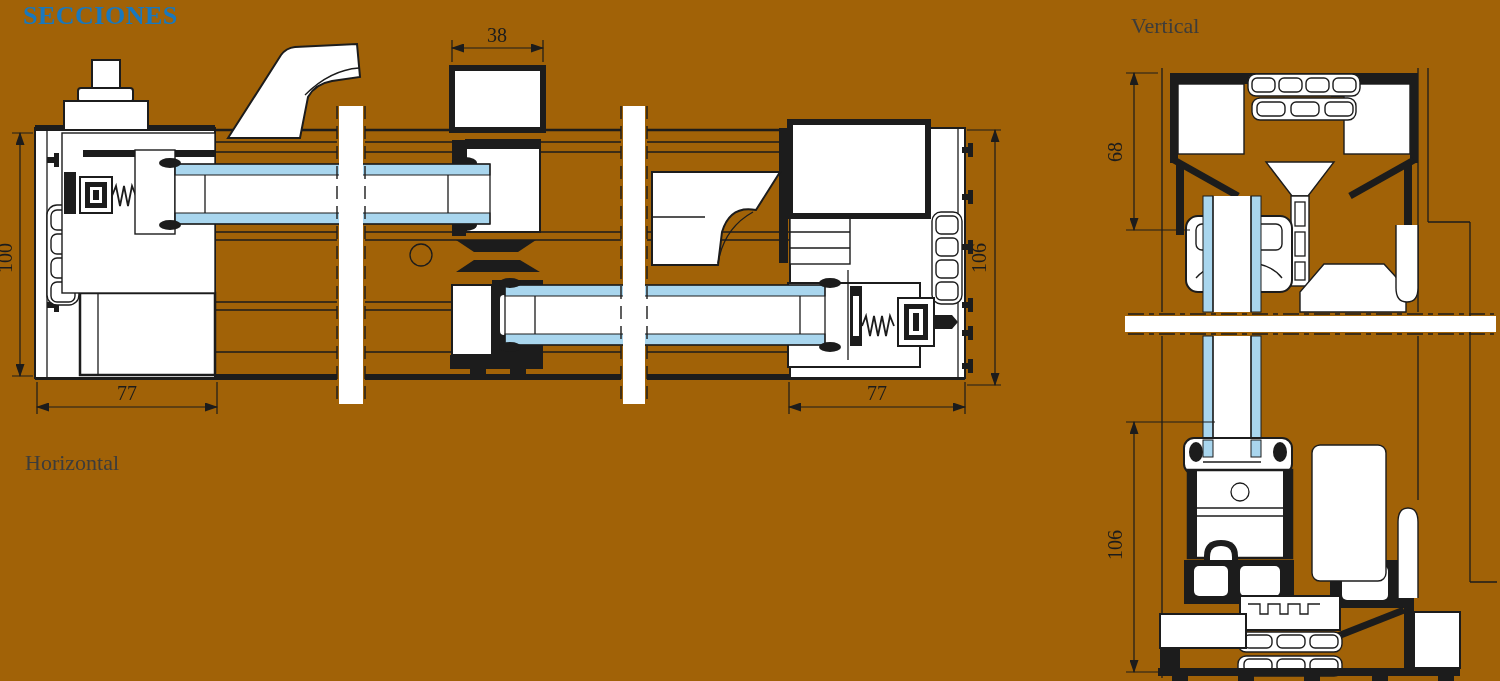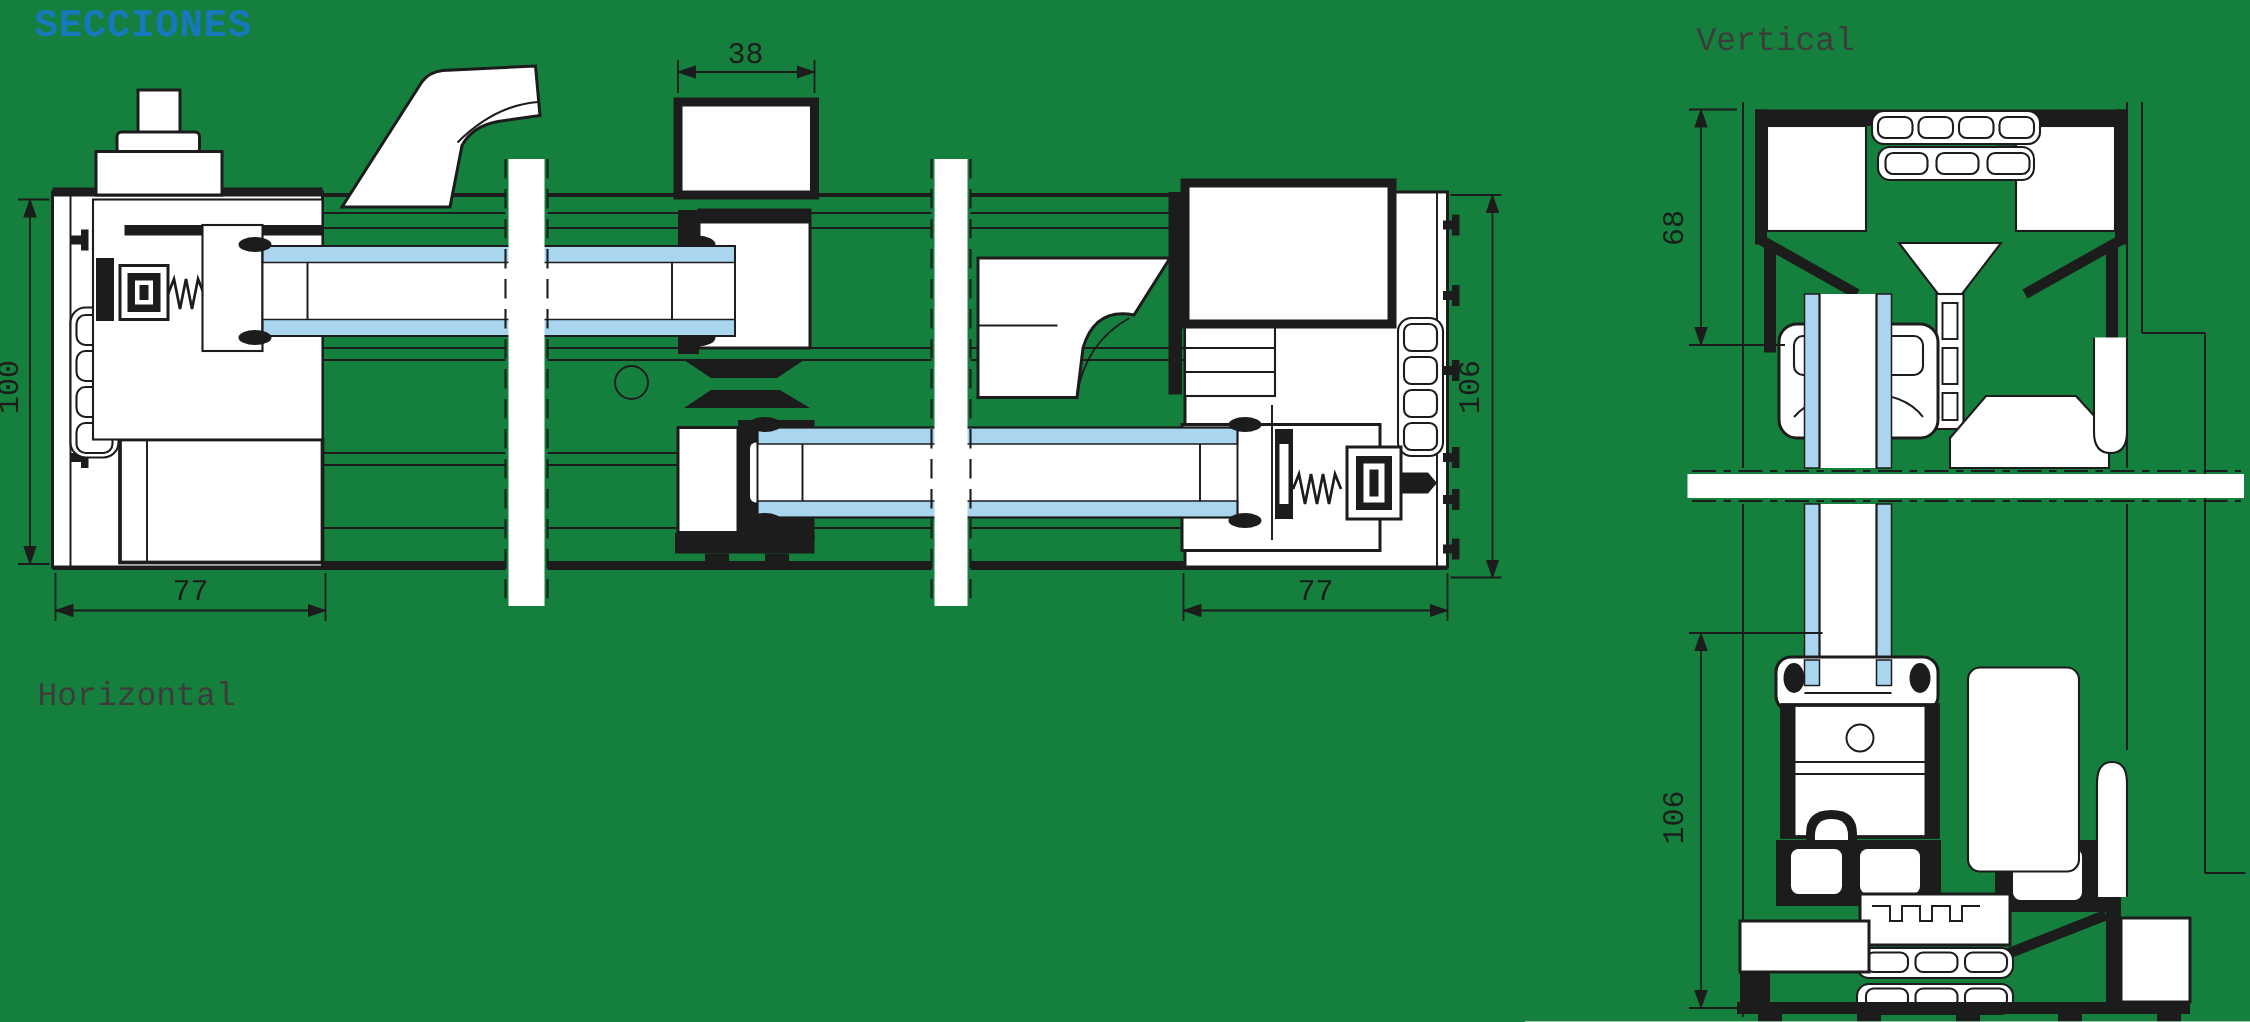--- a/index.html
+++ b/index.html
@@ -1,17 +1,17 @@
 <!DOCTYPE html>
 <html style="--accent: #1878BE; --glass: #A9D6EE; --line: #1C1C1C; --label: #3C3C3B;"><head>
 <meta charset="utf-8">
 <style>
   html,body{margin:0;padding:0;background:#fff;}
-  .stage{position:relative;width:1500px;height:681px;background:#15803d;overflow:hidden;
-         font-family:Liberation Mono, monospace;}
+  .stage{position:relative;width:1500px;height:681px;background:#a16207;overflow:hidden;
+         font-family:Liberation Serif, serif;}
   svg{display:block;}
   .ln   {stroke:var(--line);fill:none;stroke-width:1.3;}
   .ln25 {stroke:var(--line);fill:none;stroke-width:2.6;}
   .thk  {stroke:var(--line);fill:none;stroke-width:6;}
   .thk7 {stroke:var(--line);fill:none;stroke-width:7;}
   .w    {fill:#fff;stroke:var(--line);stroke-width:2;}
   .w25  {fill:#fff;stroke:var(--line);stroke-width:2.5;}
   .w6   {fill:#fff;stroke:var(--line);stroke-width:6;}
   .w1   {fill:#fff;stroke:var(--line);stroke-width:1.4;}
   .b    {fill:var(--line);stroke:none;}

